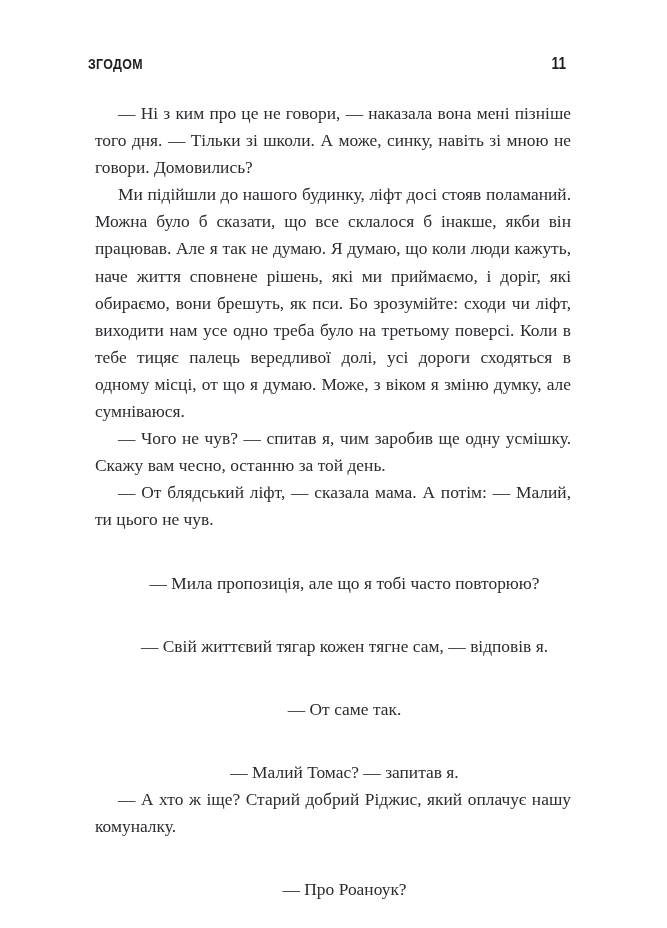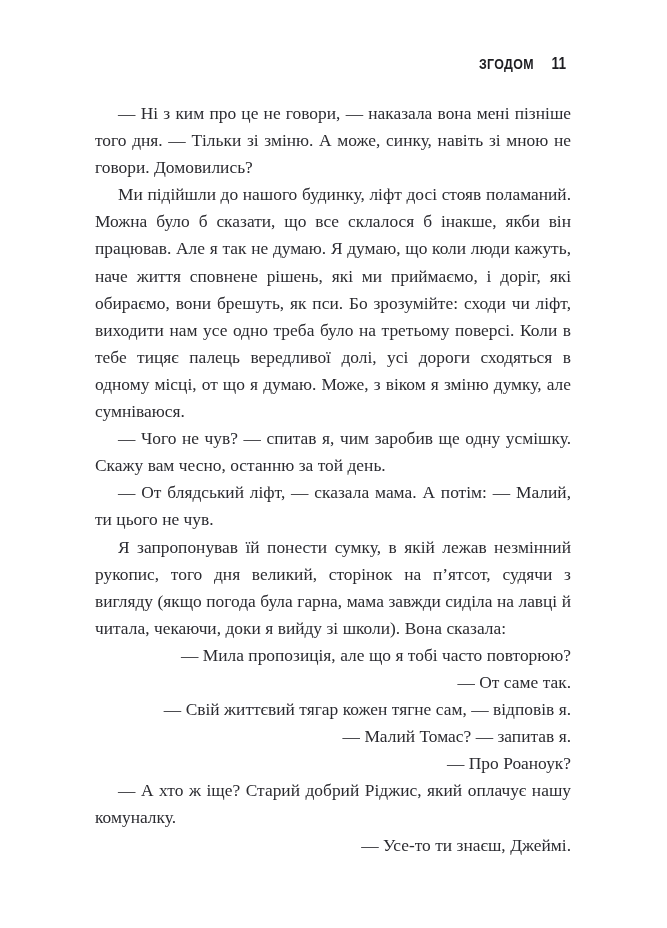--- a/index.html
+++ b/index.html
@@ -27,21 +27,21 @@
 
   
   .running-head {
     position: absolute;
     left: 88px;
     top: 54px;
     width: 478px;
     height: 24px;
     display: flex;
     align-items: baseline;
-    justify-content: flex-end;
+    justify-content: space-between;
   }
   .running-head-title {
     font-family: "Liberation Sans Narrow", "Liberation Sans", "DejaVu Sans", sans-serif;
     font-weight: bold;
     font-size: 15.5px;
     letter-spacing: 0.4px;
     color: #1d1d21;
     transform: scaleX(0.80);
     transform-origin: left center;
     white-space: nowrap;
@@ -68,41 +68,41 @@
     font-size: 17.4px;
     line-height: 27.1px;
     text-align: justify;
     text-justify: inter-word;
     text-indent: 23px;
     hyphens: auto;
     -webkit-hyphens: auto;
     word-spacing: 0.1px;
   }
   .para.last-short {
-    text-align: right;
+    text-align: center;
+    margin-top: 36px;
   }
 </style>
 </head>
 <body style="background-color: rgb(255, 255, 255); color: rgb(43, 43, 48);">
 
 <div class="page">
 
   <div class="running-head">
     <span class="running-head-title">ЗГОДОМ</span>
     <span class="running-head-folio">11</span>
   </div>
 
   <div class="text-block">
-    <p class="para">— Ні з ким про це не говори, — наказала вона мені пізніше того дня. — Тільки зі зміню. А може, синку, навіть зі мною не говори. Домовились?</p>
+    <p class="para">— Ні з ким про це не говори, — наказала вона мені пізніше того дня. — Тільки зі школи. А може, синку, навіть зі мною не говори. Домовились?</p>
     <p class="para">Ми підійшли до нашого будинку, ліфт досі стояв поламаний. Можна було б сказати, що все склалося б інакше, якби він працював. Але я так не думаю. Я думаю, що коли люди кажуть, наче життя сповнене рішень, які ми приймаємо, і доріг, які обираємо, вони брешуть, як пси. Бо зрозумійте: сходи чи ліфт, виходити нам усе одно треба було на третьому поверсі. Коли в тебе тицяє палець вередливої долі, усі дороги сходяться в одному місці, от що я думаю. Може, з віком я зміню думку, але сумніваюся.</p>
     <p class="para">— Чого не чув? — спитав я, чим заробив ще одну усмішку. Скажу вам чесно, останню за той день.</p>
     <p class="para">— От блядський ліфт, — сказала мама. А потім: — Малий, ти цього не чув.</p>
-    <p class="para">Я запропонував їй понести сумку, в якій лежав незмінний рукопис, того дня великий, сторінок на п’ятсот, судячи з вигляду (якщо погода була гарна, мама завжди сиділа на лавці й читала, чекаючи, доки я вийду зі школи). Вона сказала:</p>
     <p class="para last-short">— Мила пропозиція, але що я тобі часто повторюю?</p>
+    <p class="para last-short">— Свій життєвий тягар кожен тягне сам, — відповів я.</p>
     <p class="para last-short">— От саме так.</p>
-    <p class="para last-short">— Свій життєвий тягар кожен тягне сам, — відповів я.</p>
     <p class="para last-short">— Малий Томас? — запитав я.</p>
+    <p class="para">— А хто ж іще? Старий добрий Ріджис, який оплачує нашу комуналку.</p>
     <p class="para last-short">— Про Роаноук?</p>
-    <p class="para">— А хто ж іще? Старий добрий Ріджис, який оплачує нашу комуналку.</p>
     <p class="para last-short">— Усе-то ти знаєш, Джеймі.</p>
   </div>
 
 </div>
 
 </body></html>

